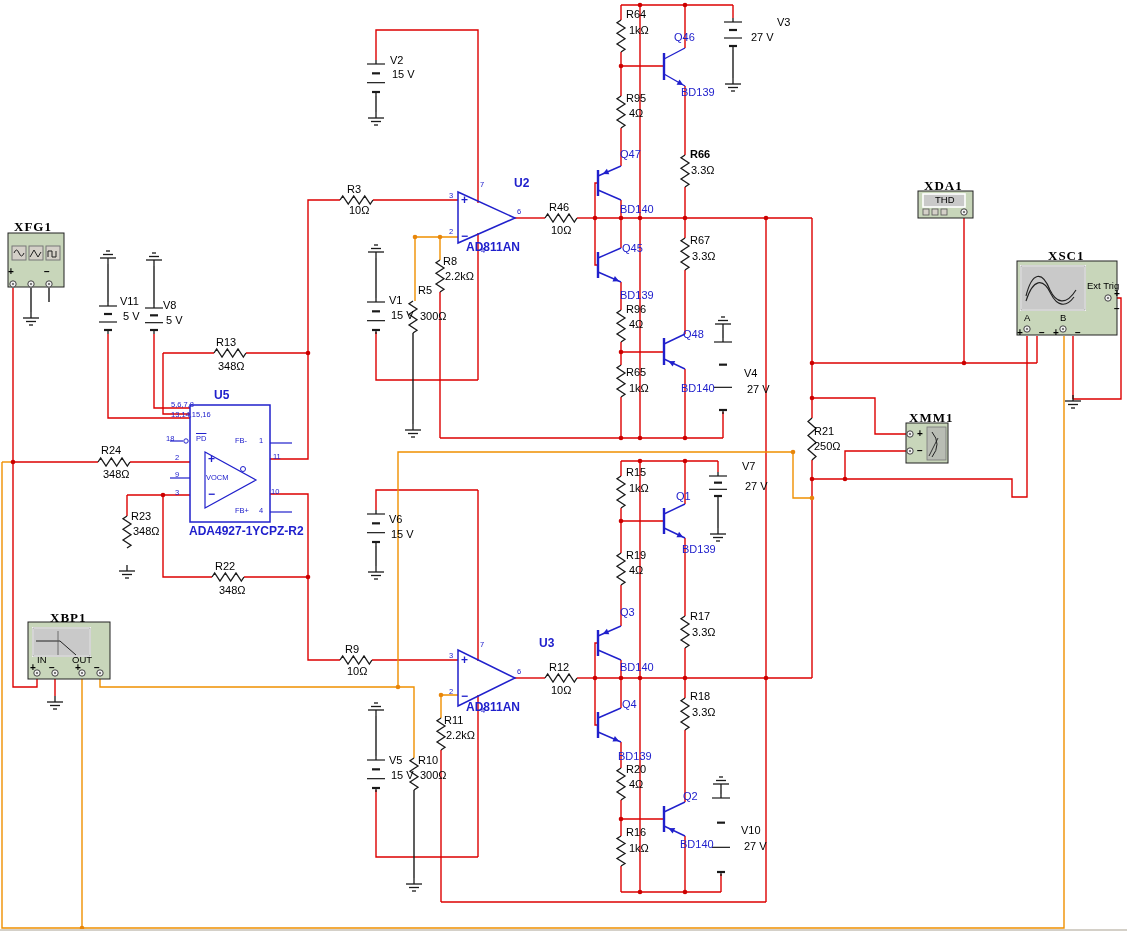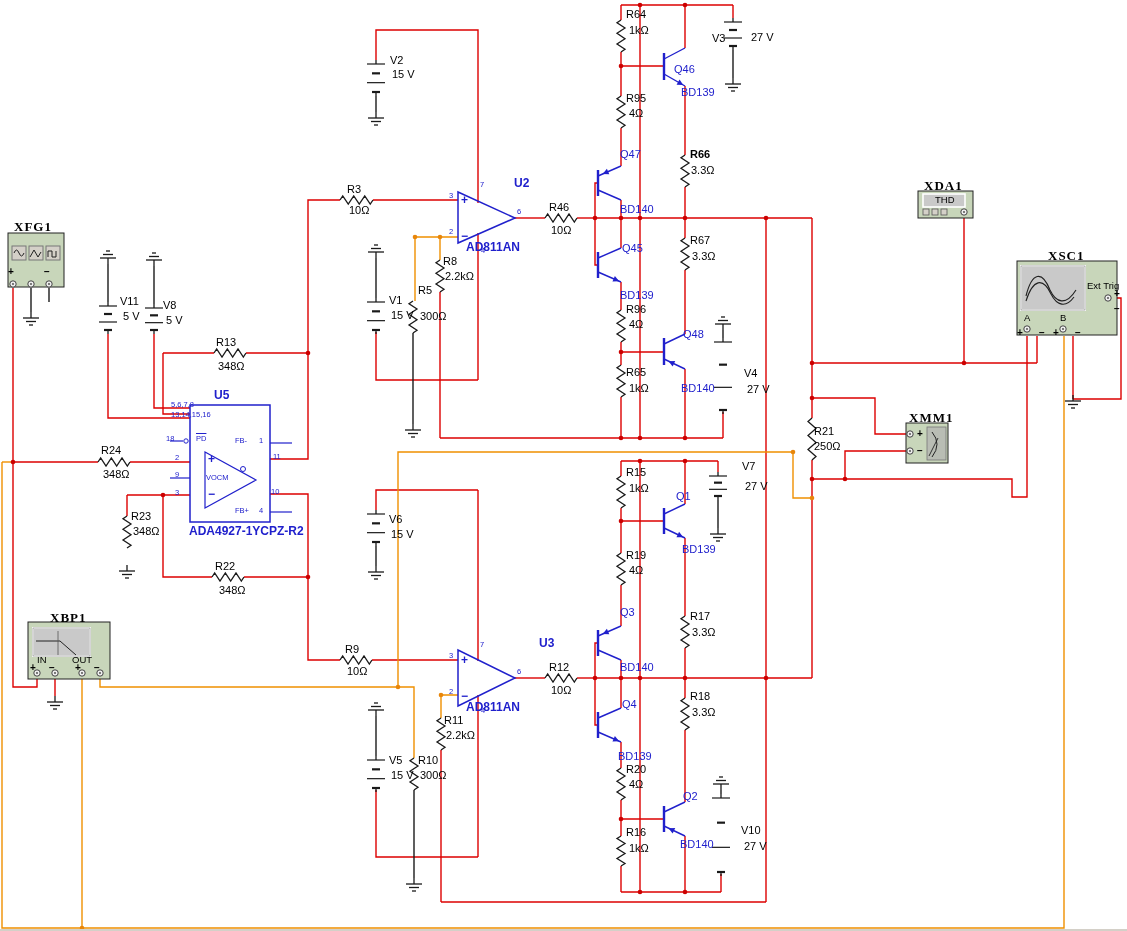--- a/index.html
+++ b/index.html
@@ -723,29 +723,29 @@
     <div class="lbl ref" style="left: 389px; top: 294px;">V1</div>
     <div class="lbl val" style="left: 391px; top: 309px;">15 V</div>
     <div class="lbl ref" style="left: 389px; top: 513px;">V6</div>
     <div class="lbl val" style="left: 391px; top: 528px;">15 V</div>
     <div class="lbl ref" style="left: 389px; top: 754px;">V5</div>
     <div class="lbl val" style="left: 391px; top: 769px;">15 V</div>
     <div class="lbl ref" style="left: 120px; top: 295px;">V11</div>
     <div class="lbl val" style="left: 123px; top: 310px;">5 V</div>
     <div class="lbl ref" style="left: 163px; top: 299px;">V8</div>
     <div class="lbl val" style="left: 166px; top: 314px;">5 V</div>
-    <div class="lbl ref" style="left: 712px; top: 16px; margin-top: 16px;">V3</div>
+    <div class="lbl ref" style="left: 777px; top: 16px;">V3</div>
     <div class="lbl val" style="left: 751px; top: 31px;">27 V</div>
     <div class="lbl ref" style="left: 744px; top: 367px;">V4</div>
     <div class="lbl val" style="left: 747px; top: 383px;">27 V</div>
     <div class="lbl ref" style="left: 742px; top: 460px;">V7</div>
     <div class="lbl val" style="left: 745px; top: 480px;">27 V</div>
     <div class="lbl ref" style="left: 741px; top: 824px;">V10</div>
     <div class="lbl val" style="left: 744px; top: 840px;">27 V</div>
-    <div class="lbl bref" style="left: 674px; top: 31px; margin-top: 32px;">Q46</div>
+    <div class="lbl bref" style="left: 674px; top: 31px;">Q46</div>
     <div class="lbl bref" style="left: 681px; top: 86px;">BD139</div>
     <div class="lbl bref" style="left: 620px; top: 148px;">Q47</div>
     <div class="lbl bref" style="left: 620px; top: 203px;">BD140</div>
     <div class="lbl bref" style="left: 622px; top: 242px; text-align: right;">Q45</div>
     <div class="lbl bref" style="left: 620px; top: 289px;">BD139</div>
     <div class="lbl bref" style="left: 683px; top: 328px;">Q48</div>
     <div class="lbl bref" style="left: 681px; top: 382px;">BD140</div>
     <div class="lbl bref" style="left: 676px; top: 490px;">Q1</div>
     <div class="lbl bref" style="left: 682px; top: 543px;">BD139</div>
     <div class="lbl bref" style="left: 620px; top: 606px;">Q3</div>

